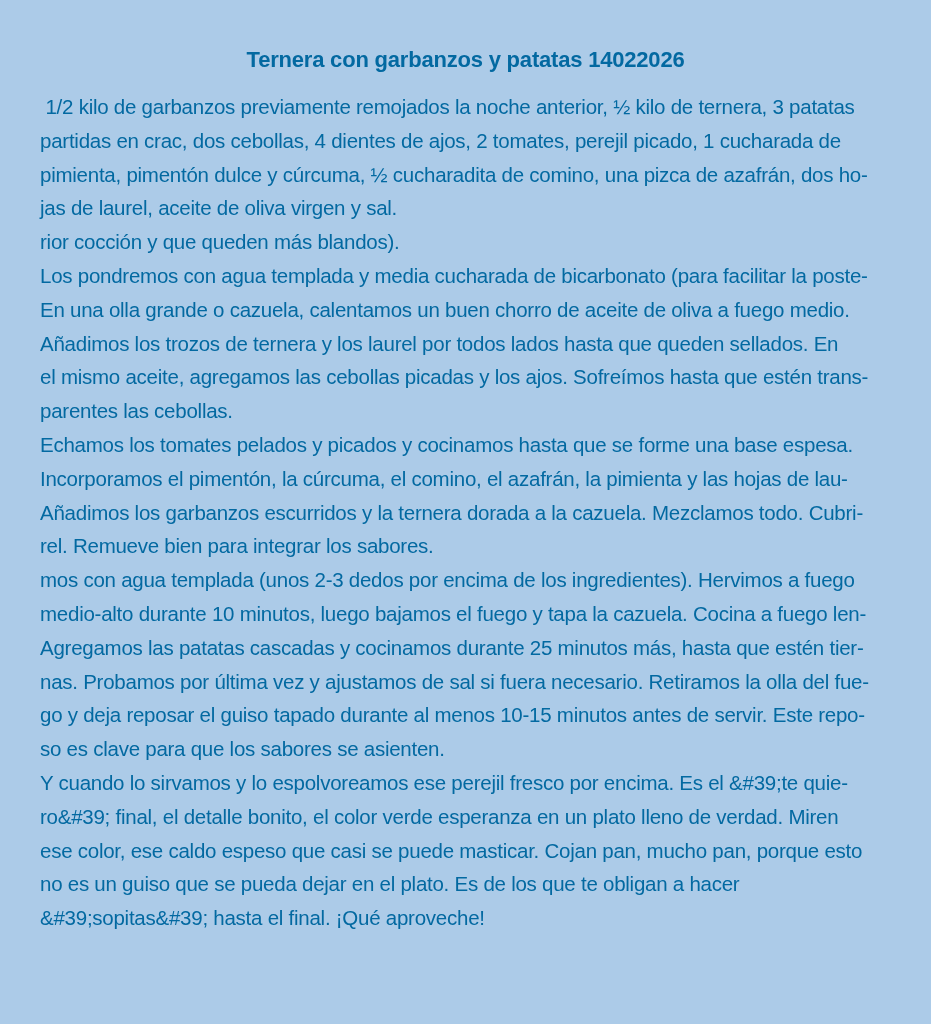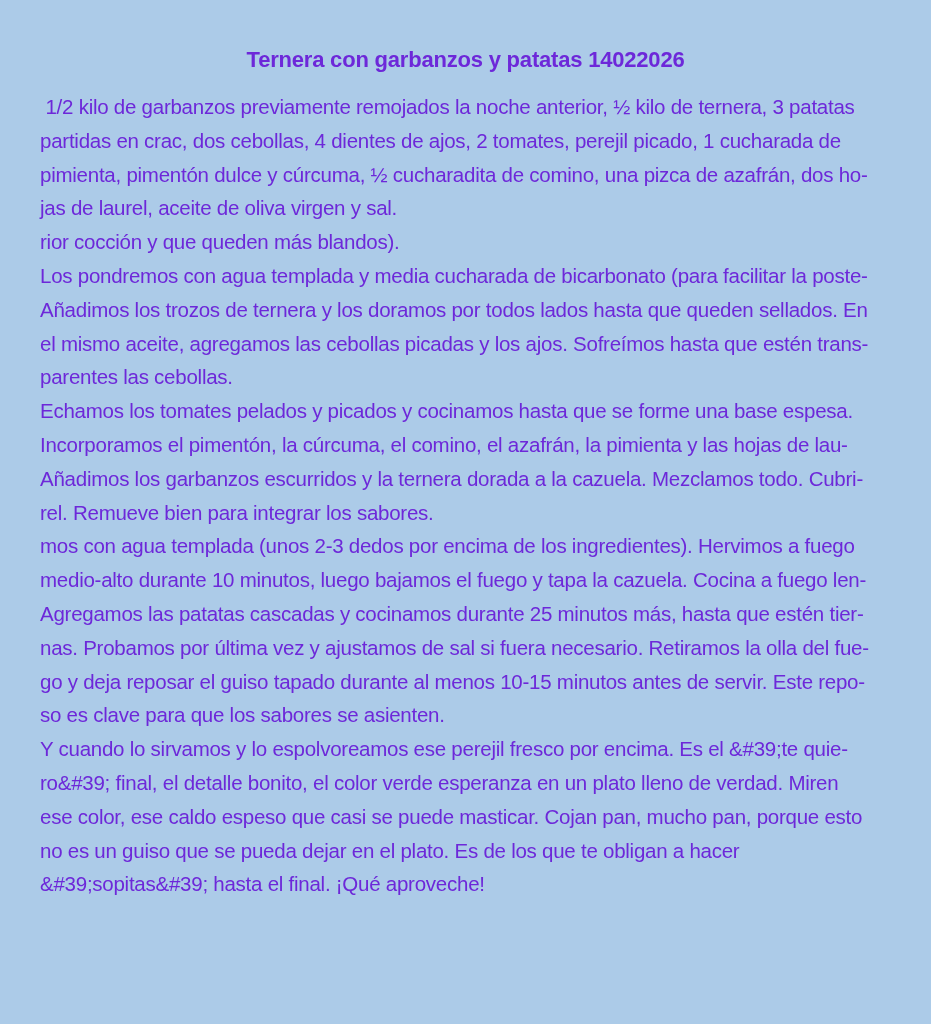--- a/index.html
+++ b/index.html
@@ -11,21 +11,21 @@
     height: 1024px;
     background: #accbe8;
     overflow: hidden;
     font-family: "Liberation Sans", sans-serif;
   }
   .page {
     box-sizing: border-box;
     width: 931px;
     height: 1024px;
     padding-top: 46px;
-    color: #6d28d9;
+    color: #0369a1;
   }
   .title {
     margin: 0;
     text-align: center;
     font-size: 22px;
     line-height: 28px;
     font-weight: 700;
     letter-spacing: -0.2px;
     white-space: pre;
   }
@@ -46,21 +46,22 @@
 
 <div class="page">
   <h1 class="title">Ternera con garbanzos y patatas 14022026</h1>
   <div class="body-text">
       <div class="body-line"> 1/2 kilo de garbanzos previamente remojados la noche anterior, ½ kilo de ternera, 3 patatas</div>
       <div class="body-line">partidas en crac, dos cebollas, 4 dientes de ajos, 2 tomates, perejil picado, 1 cucharada de</div>
       <div class="body-line">pimienta, pimentón dulce y cúrcuma, ½ cucharadita de comino, una pizca de azafrán, dos ho-</div>
       <div class="body-line">jas de laurel, aceite de oliva virgen y sal.</div>
       <div class="body-line">rior cocción y que queden más blandos).</div>
       <div class="body-line">Los pondremos con agua templada y media cucharada de bicarbonato (para facilitar la poste-</div>
-      <div class="body-line">Añadimos los trozos de ternera y los doramos por todos lados hasta que queden sellados. En</div>
+      <div class="body-line">En una olla grande o cazuela, calentamos un buen chorro de aceite de oliva a fuego medio.</div>
+      <div class="body-line">Añadimos los trozos de ternera y los laurel por todos lados hasta que queden sellados. En</div>
       <div class="body-line">el mismo aceite, agregamos las cebollas picadas y los ajos. Sofreímos hasta que estén trans-</div>
       <div class="body-line">parentes las cebollas.</div>
       <div class="body-line">Echamos los tomates pelados y picados y cocinamos hasta que se forme una base espesa.</div>
       <div class="body-line">Incorporamos el pimentón, la cúrcuma, el comino, el azafrán, la pimienta y las hojas de lau-</div>
       <div class="body-line">Añadimos los garbanzos escurridos y la ternera dorada a la cazuela. Mezclamos todo. Cubri-</div>
       <div class="body-line">rel. Remueve bien para integrar los sabores.</div>
       <div class="body-line">mos con agua templada (unos 2-3 dedos por encima de los ingredientes). Hervimos a fuego</div>
       <div class="body-line">medio-alto durante 10 minutos, luego bajamos el fuego y tapa la cazuela. Cocina a fuego len-</div>
       <div class="body-line">Agregamos las patatas cascadas y cocinamos durante 25 minutos más, hasta que estén tier-</div>
       <div class="body-line">nas. Probamos por última vez y ajustamos de sal si fuera necesario. Retiramos la olla del fue-</div>

